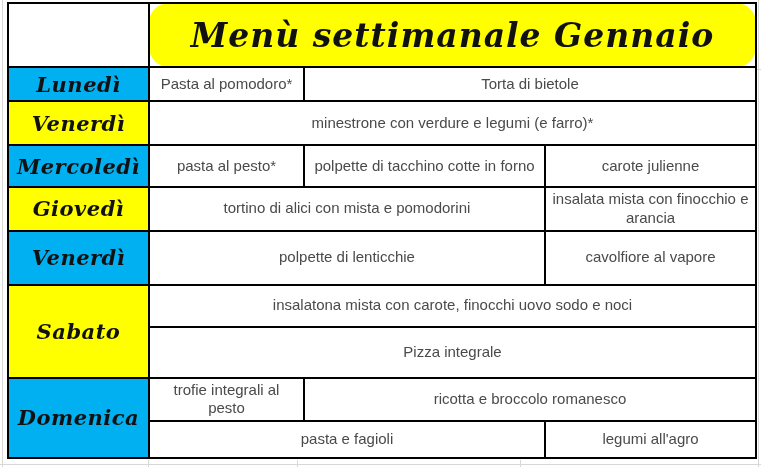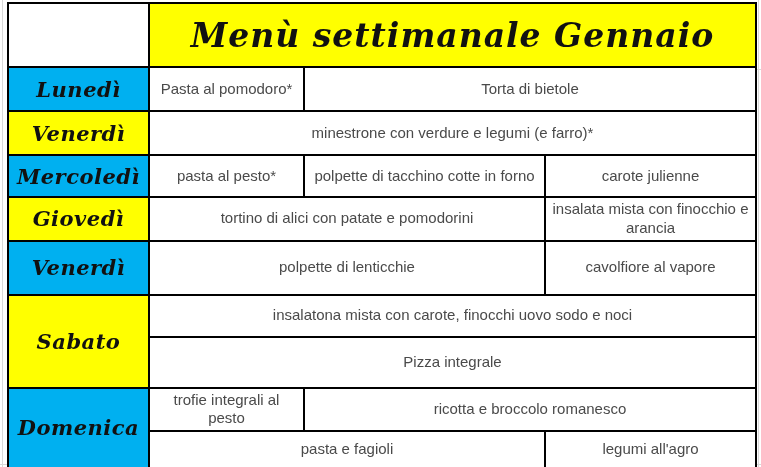--- a/index.html
+++ b/index.html
@@ -40,20 +40,21 @@
   .script {
     font-family: "DejaVu Serif", serif;
     font-style: italic;
     font-weight: bold;
     color: #111111;
   }
   td.title-cell {
     background: var(--day-yellow, #ffff00);
     font-size: 33px;
     letter-spacing: 1px;
+    border-radius: 20px;
   }
   td.day {
     font-size: 21px;
     letter-spacing: 0.5px;
   }
   td.day.cyan   { background: var(--day-cyan, #00b0f0); }
   td.day.yellow { background: var(--day-yellow, #ffff00); }
   td.item {
     font-size: 15px;
     line-height: 1.25;
@@ -83,41 +84,41 @@
       <col style="width:241px">
       <col style="width:211px">
     </colgroup>
 
     <tbody>
         <tr style="height:64px">
       <td class="blank"></td>
       <td class="title-cell script" colspan="3">Menù settimanale Gennaio</td>
     </tr>
 
-    <tr style="height:44px">
+    <tr style="height:34px">
       <td class="day cyan script">Lunedì</td>
       <td class="item">Pasta al pomodoro*</td>
       <td class="item" colspan="2">Torta di bietole</td>
     </tr>
 
     <tr style="height:44px">
       <td class="day yellow script">Venerdì</td>
       <td class="item" colspan="3">minestrone con verdure e legumi (e farro)*</td>
     </tr>
 
     <tr style="height:42px">
       <td class="day cyan script">Mercoledì</td>
       <td class="item">pasta al pesto*</td>
       <td class="item">polpette di tacchino cotte in forno</td>
       <td class="item">carote julienne</td>
     </tr>
 
     <tr style="height:42px">
       <td class="day yellow script">Giovedì</td>
-      <td class="item" colspan="2">tortino di alici con patate e pomodorini</td>
+      <td class="item" colspan="2">tortino di alici con mista e pomodorini</td>
       <td class="item">insalata mista con finocchio e arancia</td>
     </tr>
 
     <tr style="height:54px">
       <td class="day cyan script">Venerdì</td>
       <td class="item" colspan="2">polpette di lenticchie</td>
       <td class="item">cavolfiore al vapore</td>
     </tr>
 
     <tr style="height:42px">

